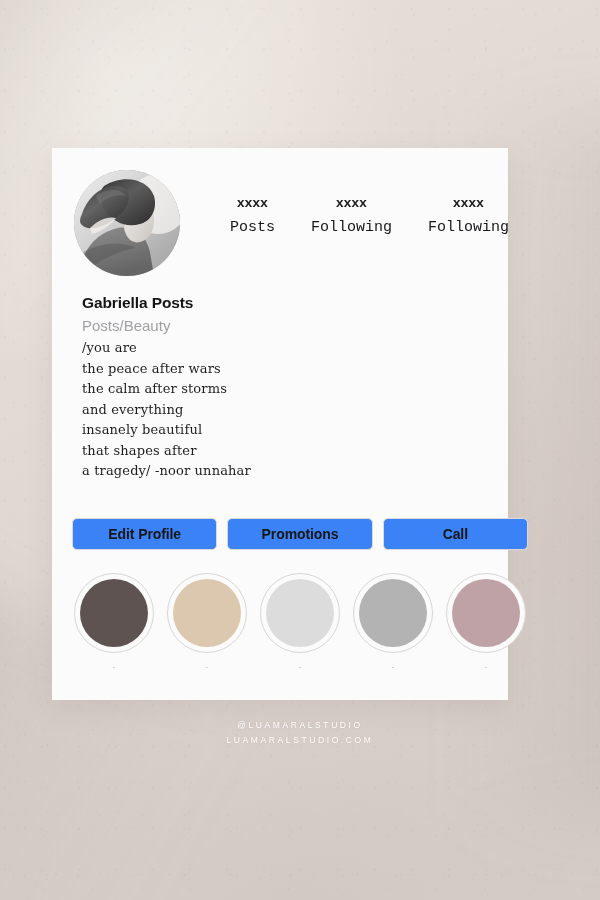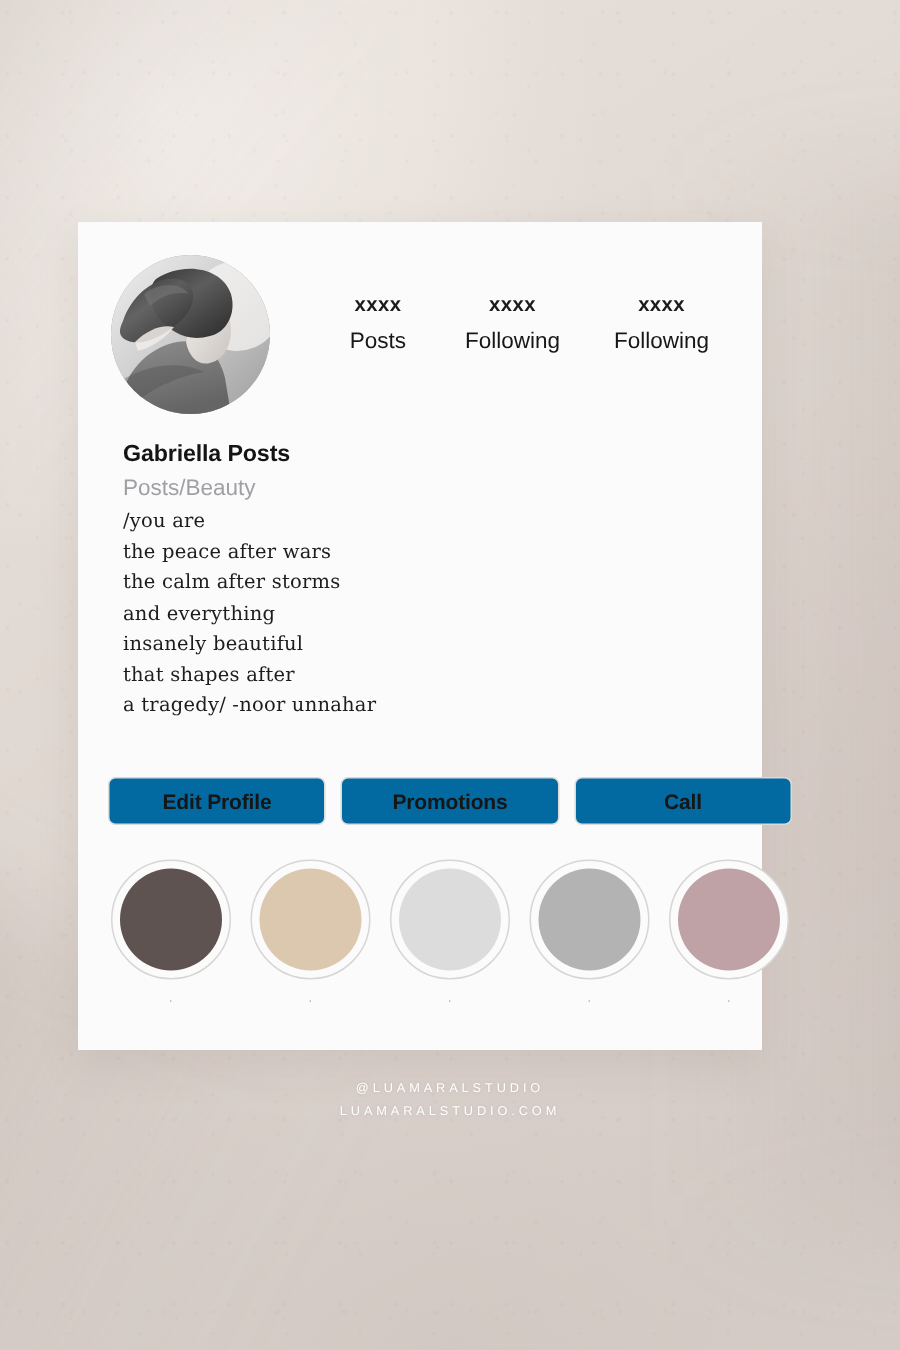--- a/index.html
+++ b/index.html
@@ -112,20 +112,21 @@
     letter-spacing: .3px;
     line-height: 1.1;
   }
   .stat-label {
     margin-top: 9px;
     font-size: 15px;
     font-weight: 400;
     color: #17171a;
     line-height: 1.1;
     white-space: nowrap;
+    font-family: Liberation Mono, monospace;
   }
 
   
   #bio {
     position: absolute;
     left: 30px;
     top: 145px;
     width: 440px;
   }
   #display-name {
@@ -157,21 +158,21 @@
     position: absolute;
     left: 20px;
     top: 370px;
     width: 456px;
     display: flex;
     gap: 10px;
   }
   .action-btn {
     flex: 1 1 0;
     height: 32px;
-    background: #0369a1;
+    background: #3b82f6;
     border: 1px solid #dadada;
     border-radius: 5px;
     font-family: "Liberation Sans", sans-serif;
     font-size: 14px;
     font-weight: 700;
     color: #161616;
     letter-spacing: -0.1px;
     display: flex;
     align-items: center;
     justify-content: center;

